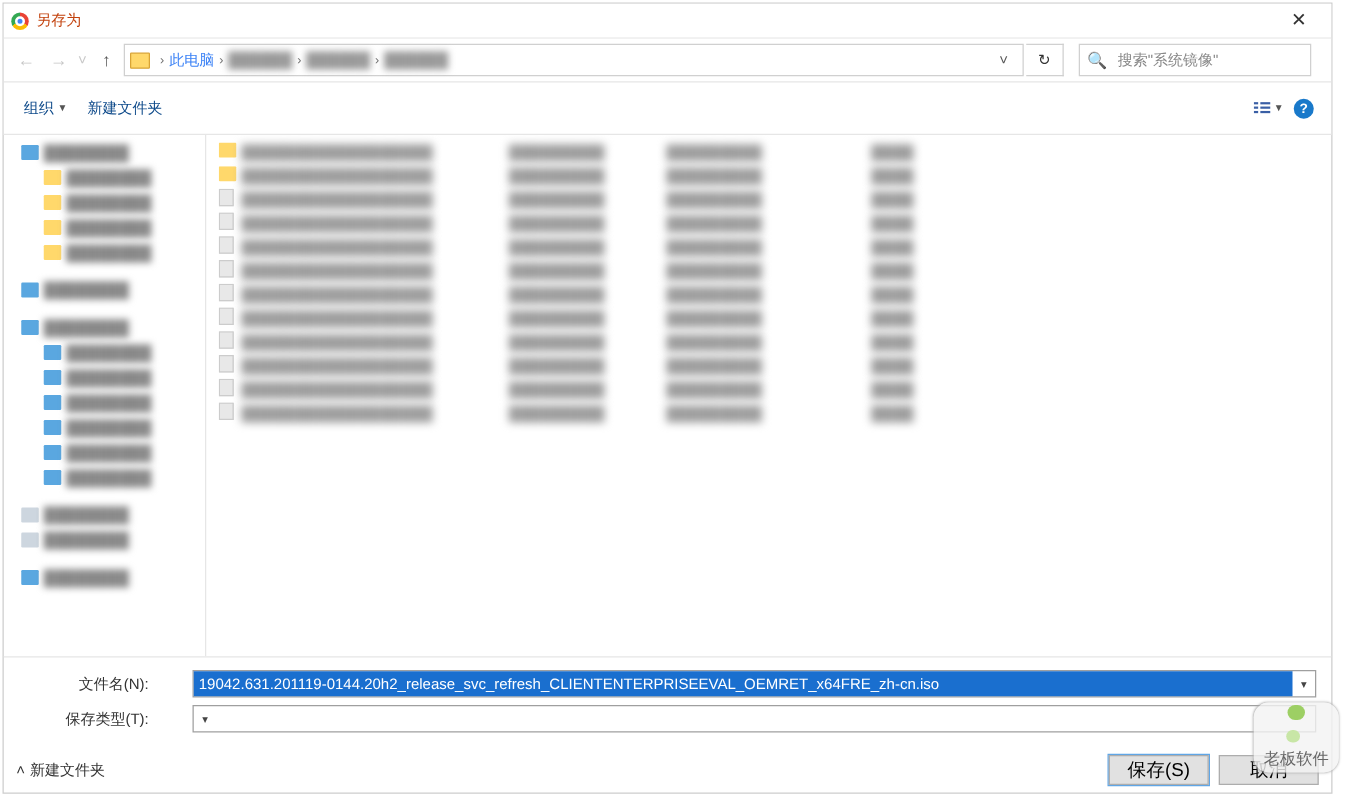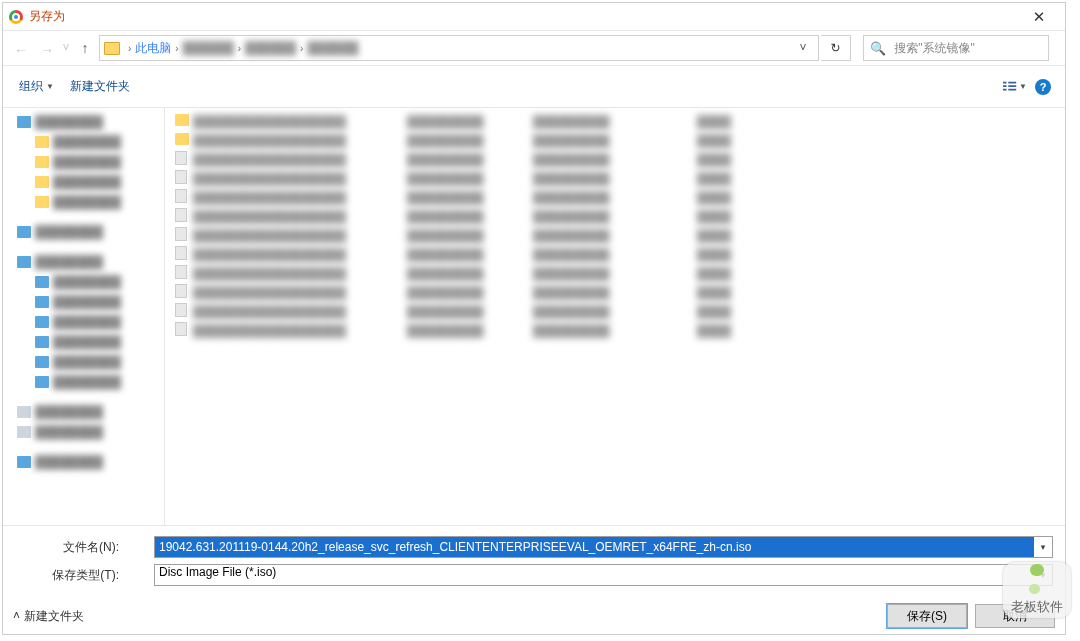--- a/index.html
+++ b/index.html
@@ -158,21 +158,21 @@
   }
   
   .footer {
     height: 36px;
     display:flex; align-items:center; padding: 0 10px; gap:8px;
   }
   .footer .exp { display:flex; align-items:center; gap:4px; color:#333; cursor:pointer; }
   .footer .spacer { flex:1; }
   .btn {
     min-width: 80px; height: 24px; border:1px solid #adadad; background:#e1e1e1; cursor:pointer;
-    font-size:12px; font-family:inherit;
+    font-size:15px; font-family:inherit;
   }
   .btn.primary { box-shadow: 0 0 0 1px #60a6e6; }
   
   .wechat {
     position:absolute; right:-6px; bottom:16px;
     display:flex; align-items:center; gap:4px; background:#f3f3f3cc; border-radius:12px; padding:2px 8px;
     box-shadow:0 0 2px #aaa; color:#666; font-size:13px;flex-direction:column;
   }
   .wechat .bubble { width:14px; height:12px; background:#9dcf64; border-radius:6px; position:relative; }
   .wechat .bubble2 { width:11px; height:10px; background:#c8e6a6; border-radius:5px; margin-left:-6px; margin-top:4px; }
@@ -406,21 +406,20 @@
     <div class="form-row">
       <label>文件名(N):</label>
       <div class="field">
         <input class="selected" type="text" value="19042.631.201119-0144.20h2_release_svc_refresh_CLIENTENTERPRISEEVAL_OEMRET_x64FRE_zh-cn.iso" style="">
         <span class="drop">▾</span>
       </div>
     </div>
     <div class="form-row">
       <label>保存类型(T):</label>
       <div class="field">
-        <span class="sel">Disc Image File (*.iso)</span>
         <span class="drop">▾</span>
       </div>
     </div>
   </div>
 
   <div class="footer">
     <span class="exp">
       <span>˄</span>
       <span>新建文件夹</span>
     </span>

